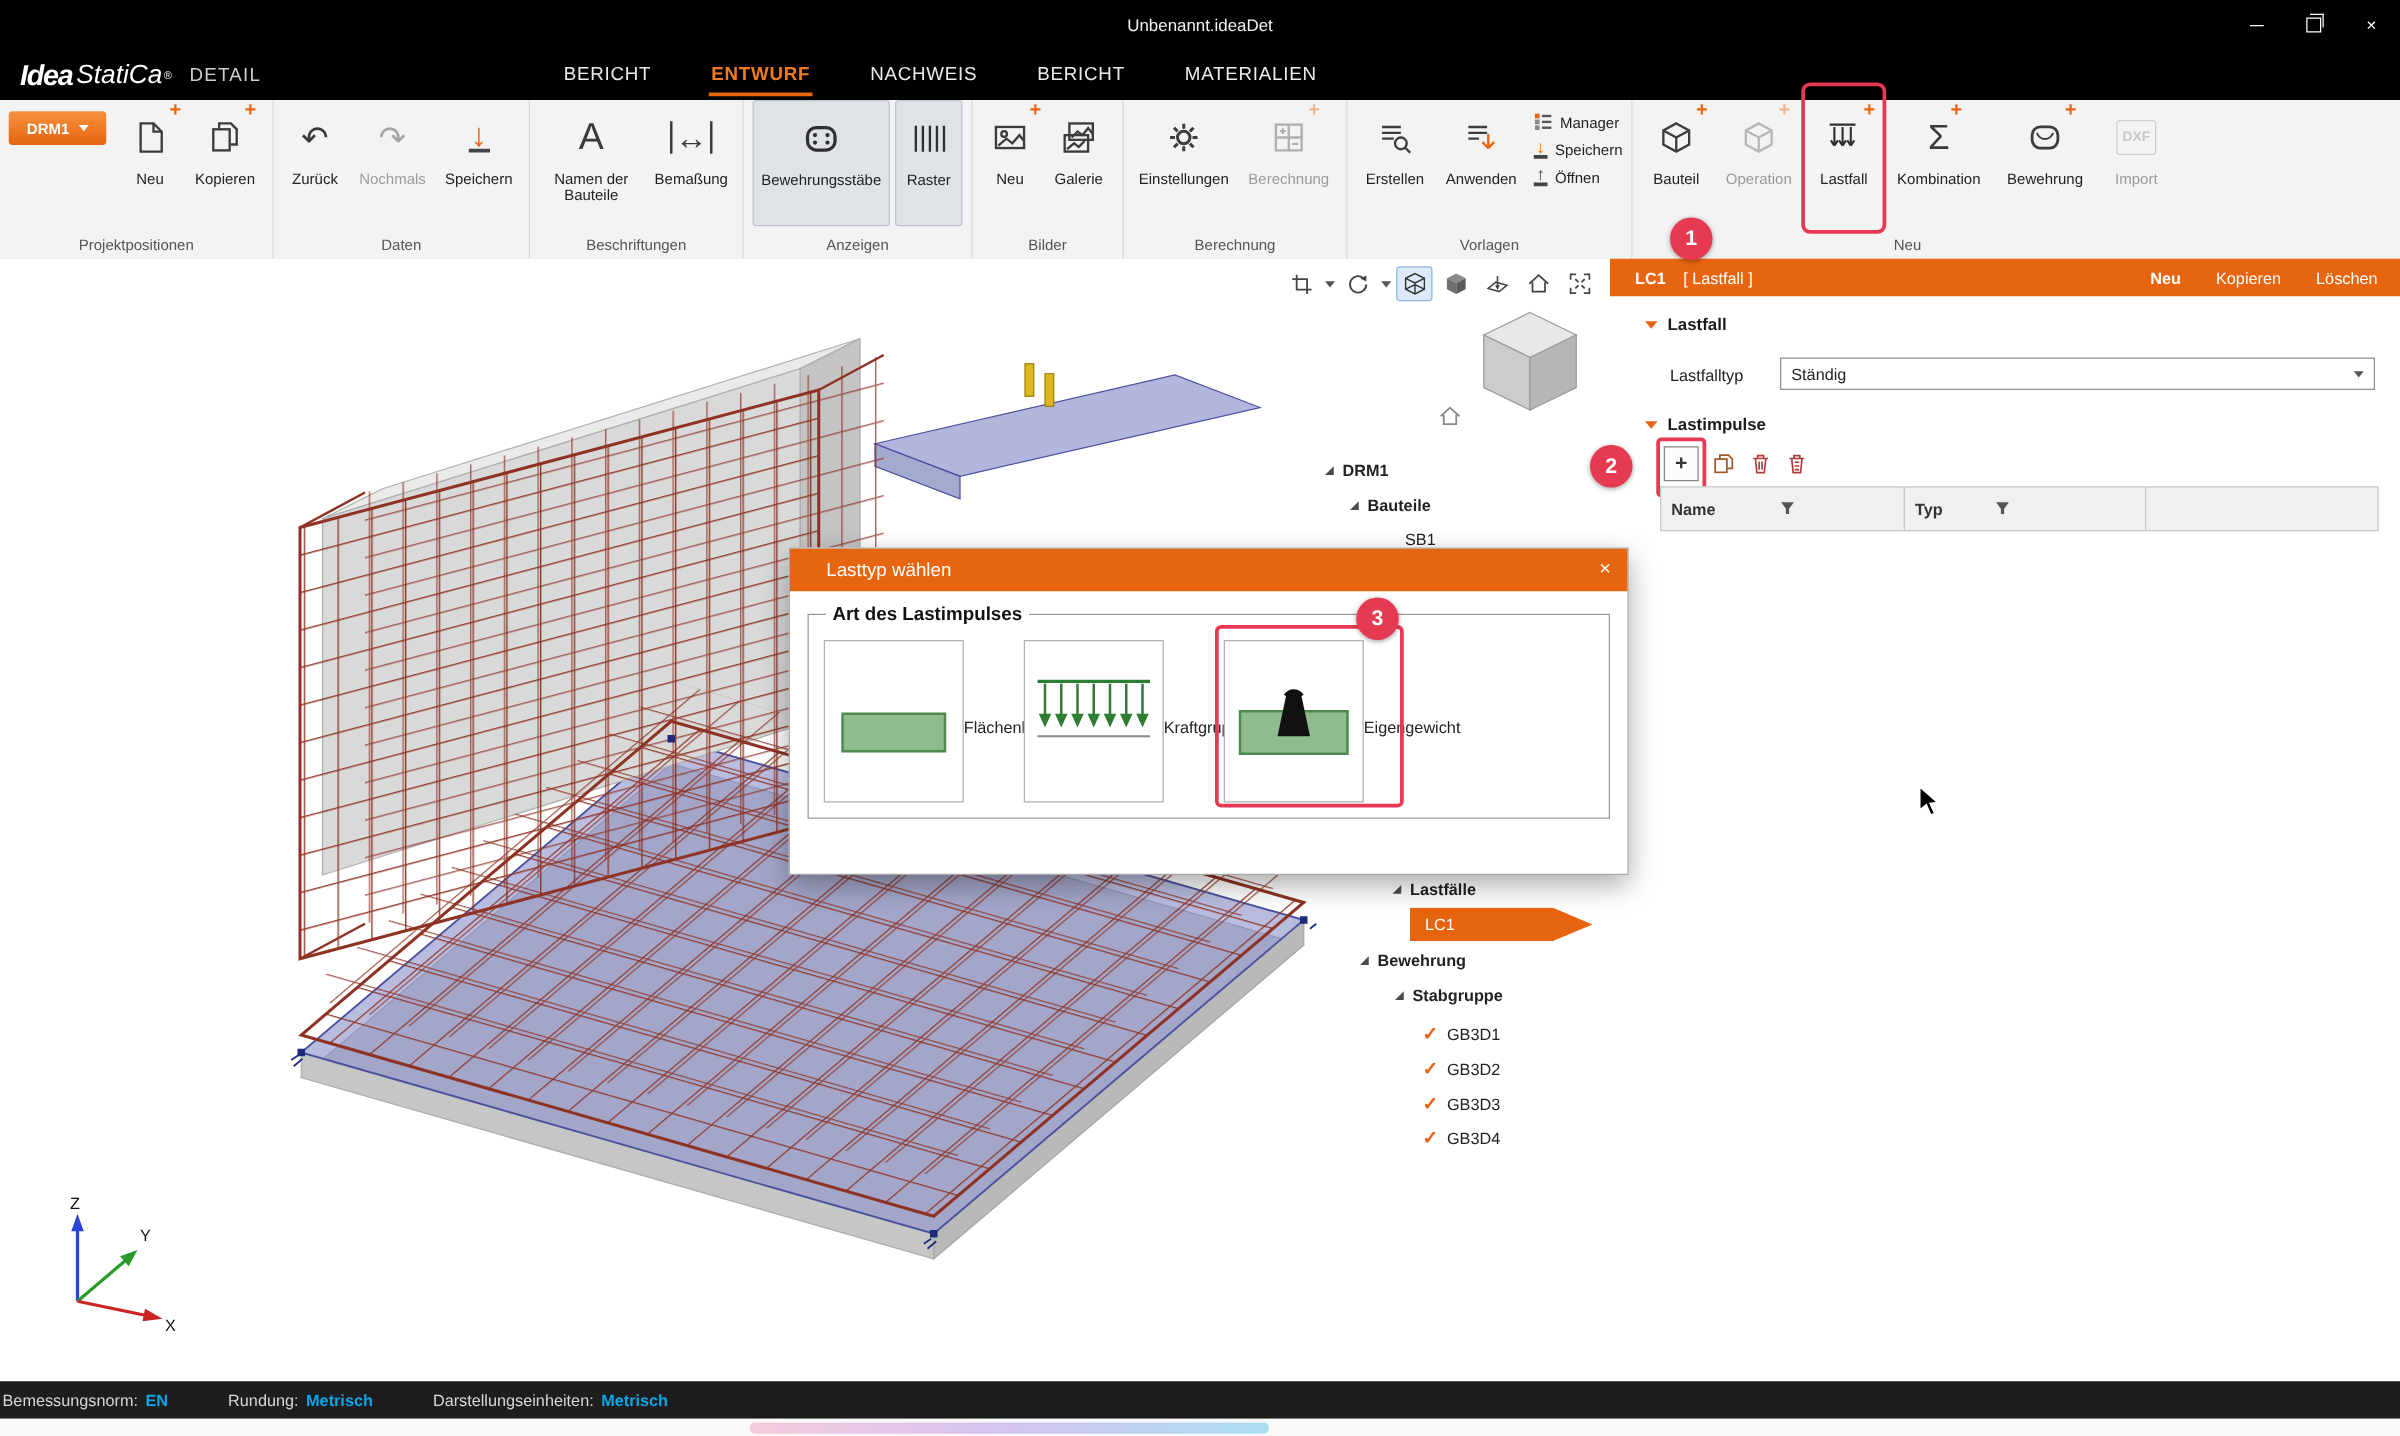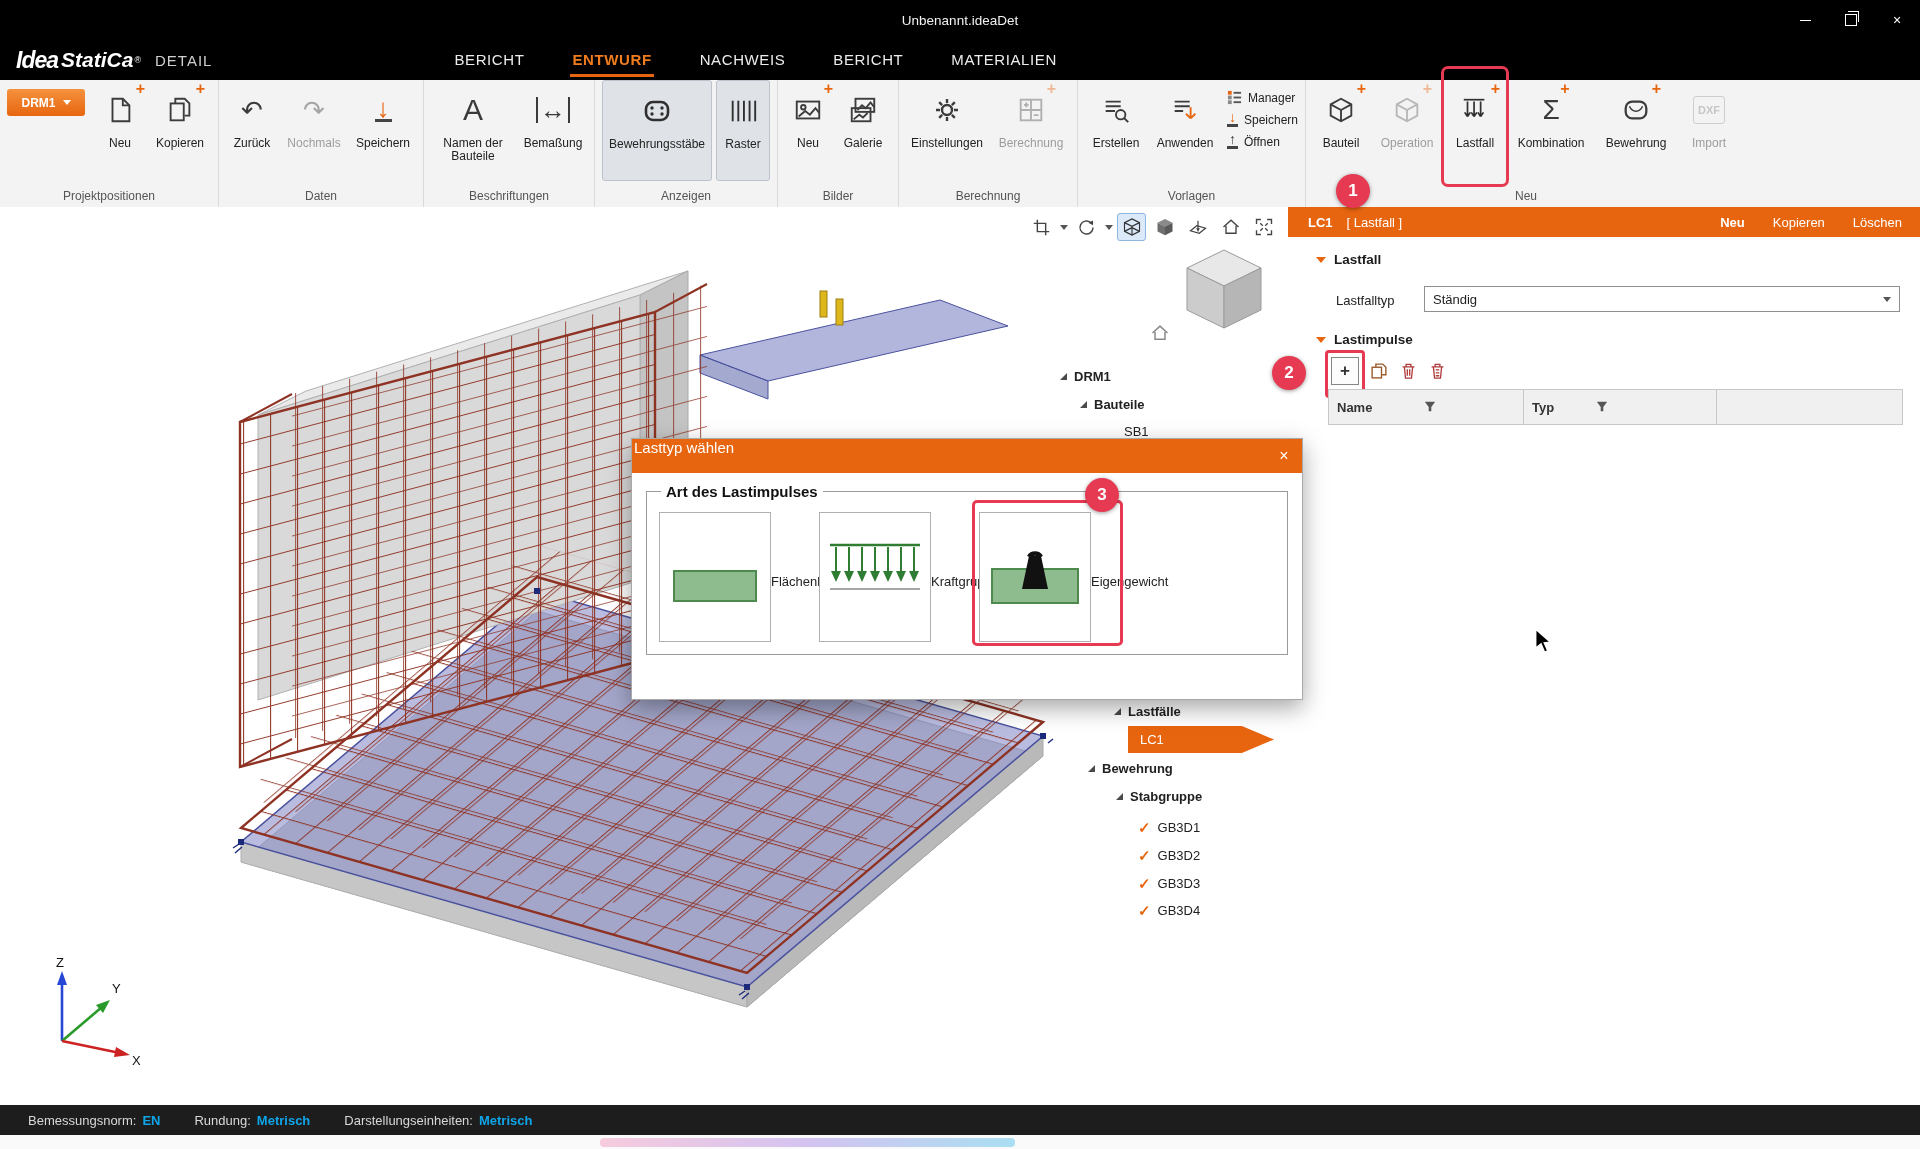--- a/index.html
+++ b/index.html
@@ -11,21 +11,21 @@
   #win-title{position:absolute;left:0;right:0;top:0;height:40px;display:flex;align-items:center;
              justify-content:center;color:#f2f2f2;font-size:13.5px}
   .wbtn{position:absolute;top:0;width:46px;height:40px;display:flex;align-items:center;justify-content:center;color:#fff;font-size:14px}
   .restore-glyph{width:10px;height:10px;border:1.3px solid #fff;position:relative;background:#000}
   .restore-glyph::before{content:"";position:absolute;left:2px;top:-4px;width:10px;height:10px;border:1.3px solid #fff;border-bottom:none;border-left:none}
   .min-glyph{width:11px;height:0;border-top:1.5px solid #fff}
 
   
   #menubar{position:absolute;left:0;top:40px;width:1920px;height:40px;background:#000;display:flex;align-items:center}
   .logo1{font-style:italic;font-weight:900;font-size:23px;color:#fff;letter-spacing:-1px;margin-left:16px}
-  .logo2{font-style:italic;font-weight:700;font-size:21px;color:#fff;margin-left:3px}
+  .logo2{font-style:italic;font-weight:400;font-size:21px;color:#fff;margin-left:3px}
   .logoreg{color:#fff;font-size:9px;vertical-align:super;margin-left:1px}
   .product{color:#cfcfcf;font-size:15px;letter-spacing:1px;margin-left:14px}
   #tabs{display:flex;gap:44px;margin-left:240px}
   .tab{color:#ececec;font-size:15px;letter-spacing:.6px;padding:8px 2px 6px 2px;border-bottom:3px solid transparent}
   .tab.active{color:#f07c20;border-bottom-color:#e8650f;font-weight:bold}
   #searchbox{position:absolute;right:62px;top:48px;width:222px;height:24px;background:#101010;border:1px solid #6e6e6e;
              display:flex;align-items:center}
   #searchbox input{flex:1;background:transparent;border:none;outline:none;color:#bdbdbd;font-size:12px;padding:0 6px;font-family:"Liberation Sans",sans-serif}
   #info-circle{position:absolute;right:22px;top:46px;width:24px;height:24px;border-radius:50%;background:#e8650f;color:#fff;
                display:flex;align-items:center;justify-content:center;font-weight:bold;font-size:14px;font-style:italic}
@@ -91,38 +91,38 @@
   .plusbox{width:26px;height:26px;border:1px solid #858585;background:#fcfcfc;display:flex;align-items:center;justify-content:center;
            font-size:17px;font-weight:bold;color:#333;position:relative}
   .plusbox::after{content:"";position:absolute;inset:-8px -7px -14px -7px;border:3px solid #e63a52;border-radius:4px;pointer-events:none}
   .thead{position:absolute;display:flex}
   .thcell{height:36px;border:1px solid #c8c8c8;background:#f0f0f0;display:flex;align-items:center;font-size:13px;font-weight:bold;
           color:#333;padding-left:8px;box-sizing:border-box;margin-left:-1px;gap:52px}
 
   
   #dialog{position:absolute;left:631px;top:438px;width:672px;height:262px;background:#fff;border:1px solid #a8a8a8;
           box-shadow:0 8px 22px rgba(0,0,0,.35);z-index:40;box-sizing:border-box}
-  #dlg-title{height:34px;background:#e8650f;color:#fff;display:flex;font-size:15px;padding-left:2px}
+  #dlg-title{height:34px;background:#e8650f;color:#fff;display:flex;align-items:center;font-size:15px;padding-left:29px}
   #dlg-close{margin-left:auto;width:36px;height:34px;display:flex;align-items:center;justify-content:center;font-size:16px;color:#fff}
   #dlg-body{padding:8px 14px 10px 14px}
   fieldset{border:1px solid #9a9a9a;margin:2px 0 0 0;padding:4px 12px 12px 12px}
   legend{font-weight:bold;font-size:15px;color:#111;padding:0 5px;margin-left:2px}
   #opts{display:flex;gap:23px;margin-top:8px}
   .opt{width:137px;display:flex;flex-direction:row;align-items:center;position:relative}
   .optbox{width:135px;height:130px;border:1px solid #b0b0b0;background:#fff;display:flex;align-items:center;justify-content:center;box-sizing:border-box}
   .optlabel{font-size:13px;color:#222;margin-top:8px;white-space:nowrap}
   .opt.hl::after{content:"";position:absolute;inset:-12px -7px -4px -7px;border:3px solid #e63a52;border-radius:5px;pointer-events:none}
 
   
   .badge{position:absolute;width:34px;height:34px;border-radius:50%;background:#e63a52;color:#fff;display:flex;align-items:center;
          justify-content:center;font-weight:bold;font-size:17px;z-index:60;box-shadow:0 1px 4px rgba(0,0,0,.4)}
   #cursor{position:absolute;left:1533px;top:628px;z-index:70}
 
   
-  #statusbar{position:absolute;left:0;top:1105px;width:1920px;height:30px;background:#1d1d1d;display:flex;align-items:center;gap:34px;padding-left:28px;box-sizing:border-box}
+  #statusbar{position:absolute;left:0;top:1105px;width:1920px;height:30px;background:#1d1d1d;display:flex;align-items:center;gap:48px;padding-left:2px;box-sizing:border-box}
   .sitem{display:flex;gap:6px;font-size:13px}
   .slabel{color:#d8d8d8}
   .svalue{color:#0ea5e9;font-weight:bold}
   #bottomstrip{position:absolute;left:0;top:1135px;width:1920px;height:14px;background:#fafafa}
   #bottomgrad{position:absolute;left:600px;top:3px;width:415px;height:9px;border-radius:4px;
               background:linear-gradient(90deg,#f6c3d8,#cdb9ef,#9cdaf1);opacity:.85}
 
   svg{display:block}
 </style>
 </head>

